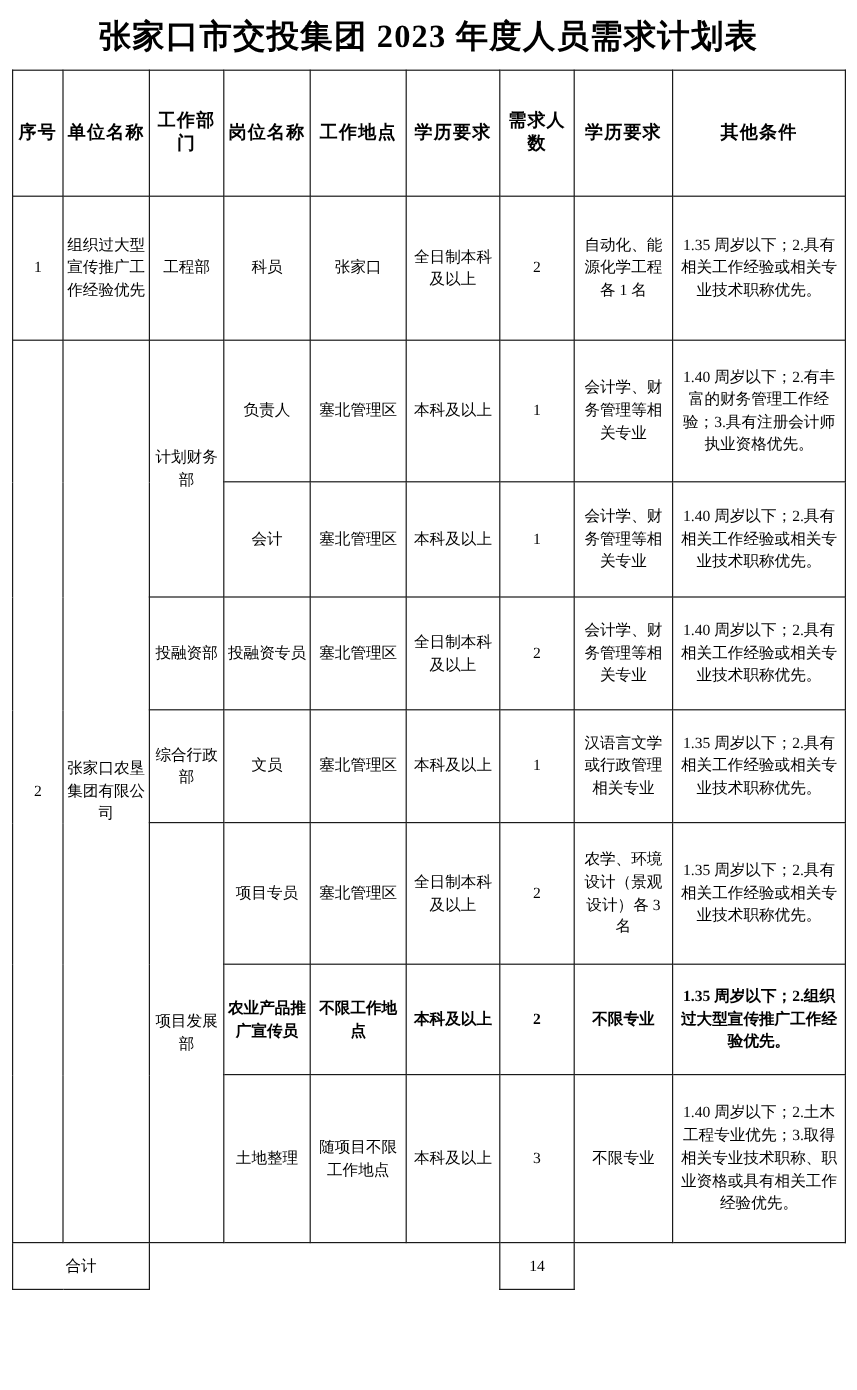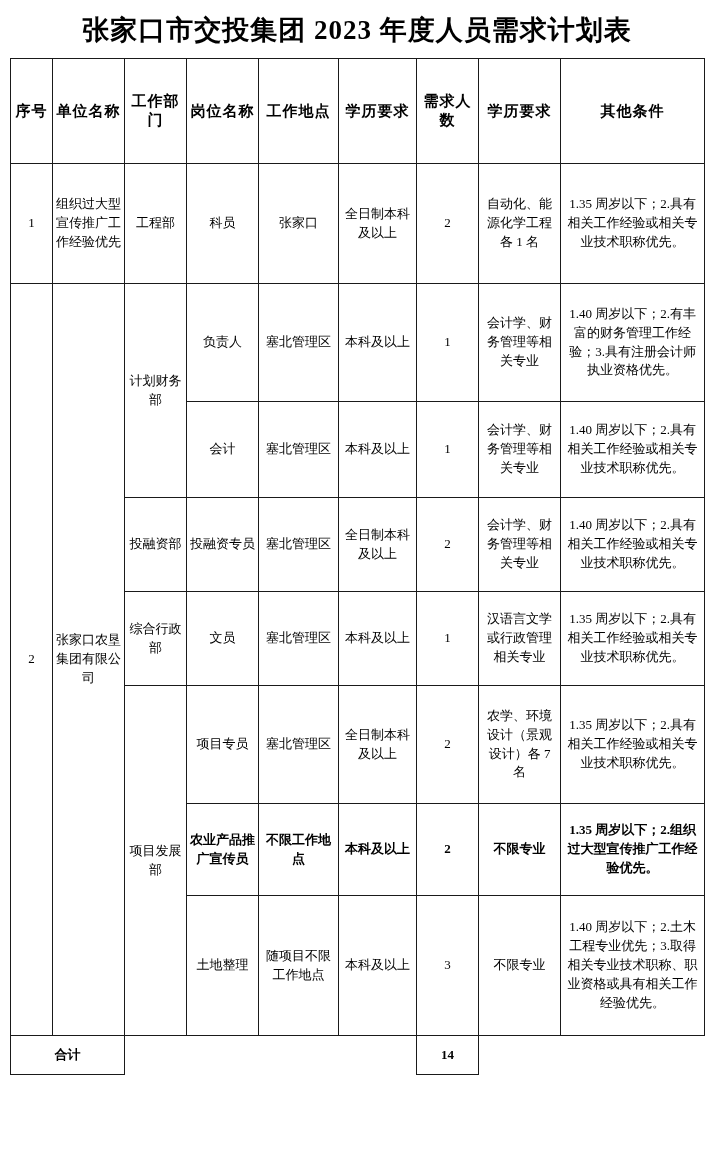--- a/index.html
+++ b/index.html
@@ -65,21 +65,20 @@
     padding-left: 6px;
     padding-right: 5px;
     font-size: 12.5px;
     line-height: 1.55;
   }
   td.seq-cell { font-size: 13px; }
   td.total-label { font-size: 13px; }
   .blank { border: none !important; }
   tr.total-row td {
     height: 30px;
-    font-weight: bold;
   }
 </style>
 </head>
 <body>
 
 <div class="page">
 
   <div class="doc-title">张家口市交投集团 2023 年度人员需求计划表</div>
 
   <table class="plan">
@@ -161,21 +160,21 @@
         <td>汉语言文学或行政管理相关专业</td>
         <td class="cell-left">1.35 周岁以下；2.具有相关工作经验或相关专业技术职称优先。</td>
       </tr>
 
       <tr style="height:118px;">
         <td rowspan="3">项目发展部</td>
         <td>项目专员</td>
         <td>塞北管理区</td>
         <td>全日制本科及以上</td>
         <td>2</td>
-        <td>农学、环境设计（景观设计）各 7 名</td>
+        <td>农学、环境设计（景观设计）各 3 名</td>
         <td class="cell-left">1.35 周岁以下；2.具有相关工作经验或相关专业技术职称优先。</td>
       </tr>
 
       <tr style="height:92px;font-weight:bold;">
         <td>农业产品推广宣传员</td>
         <td>不限工作地点</td>
         <td>本科及以上</td>
         <td>2</td>
         <td>不限专业</td>
         <td class="cell-left">1.35 周岁以下；2.组织过大型宣传推广工作经验优先。</td>

